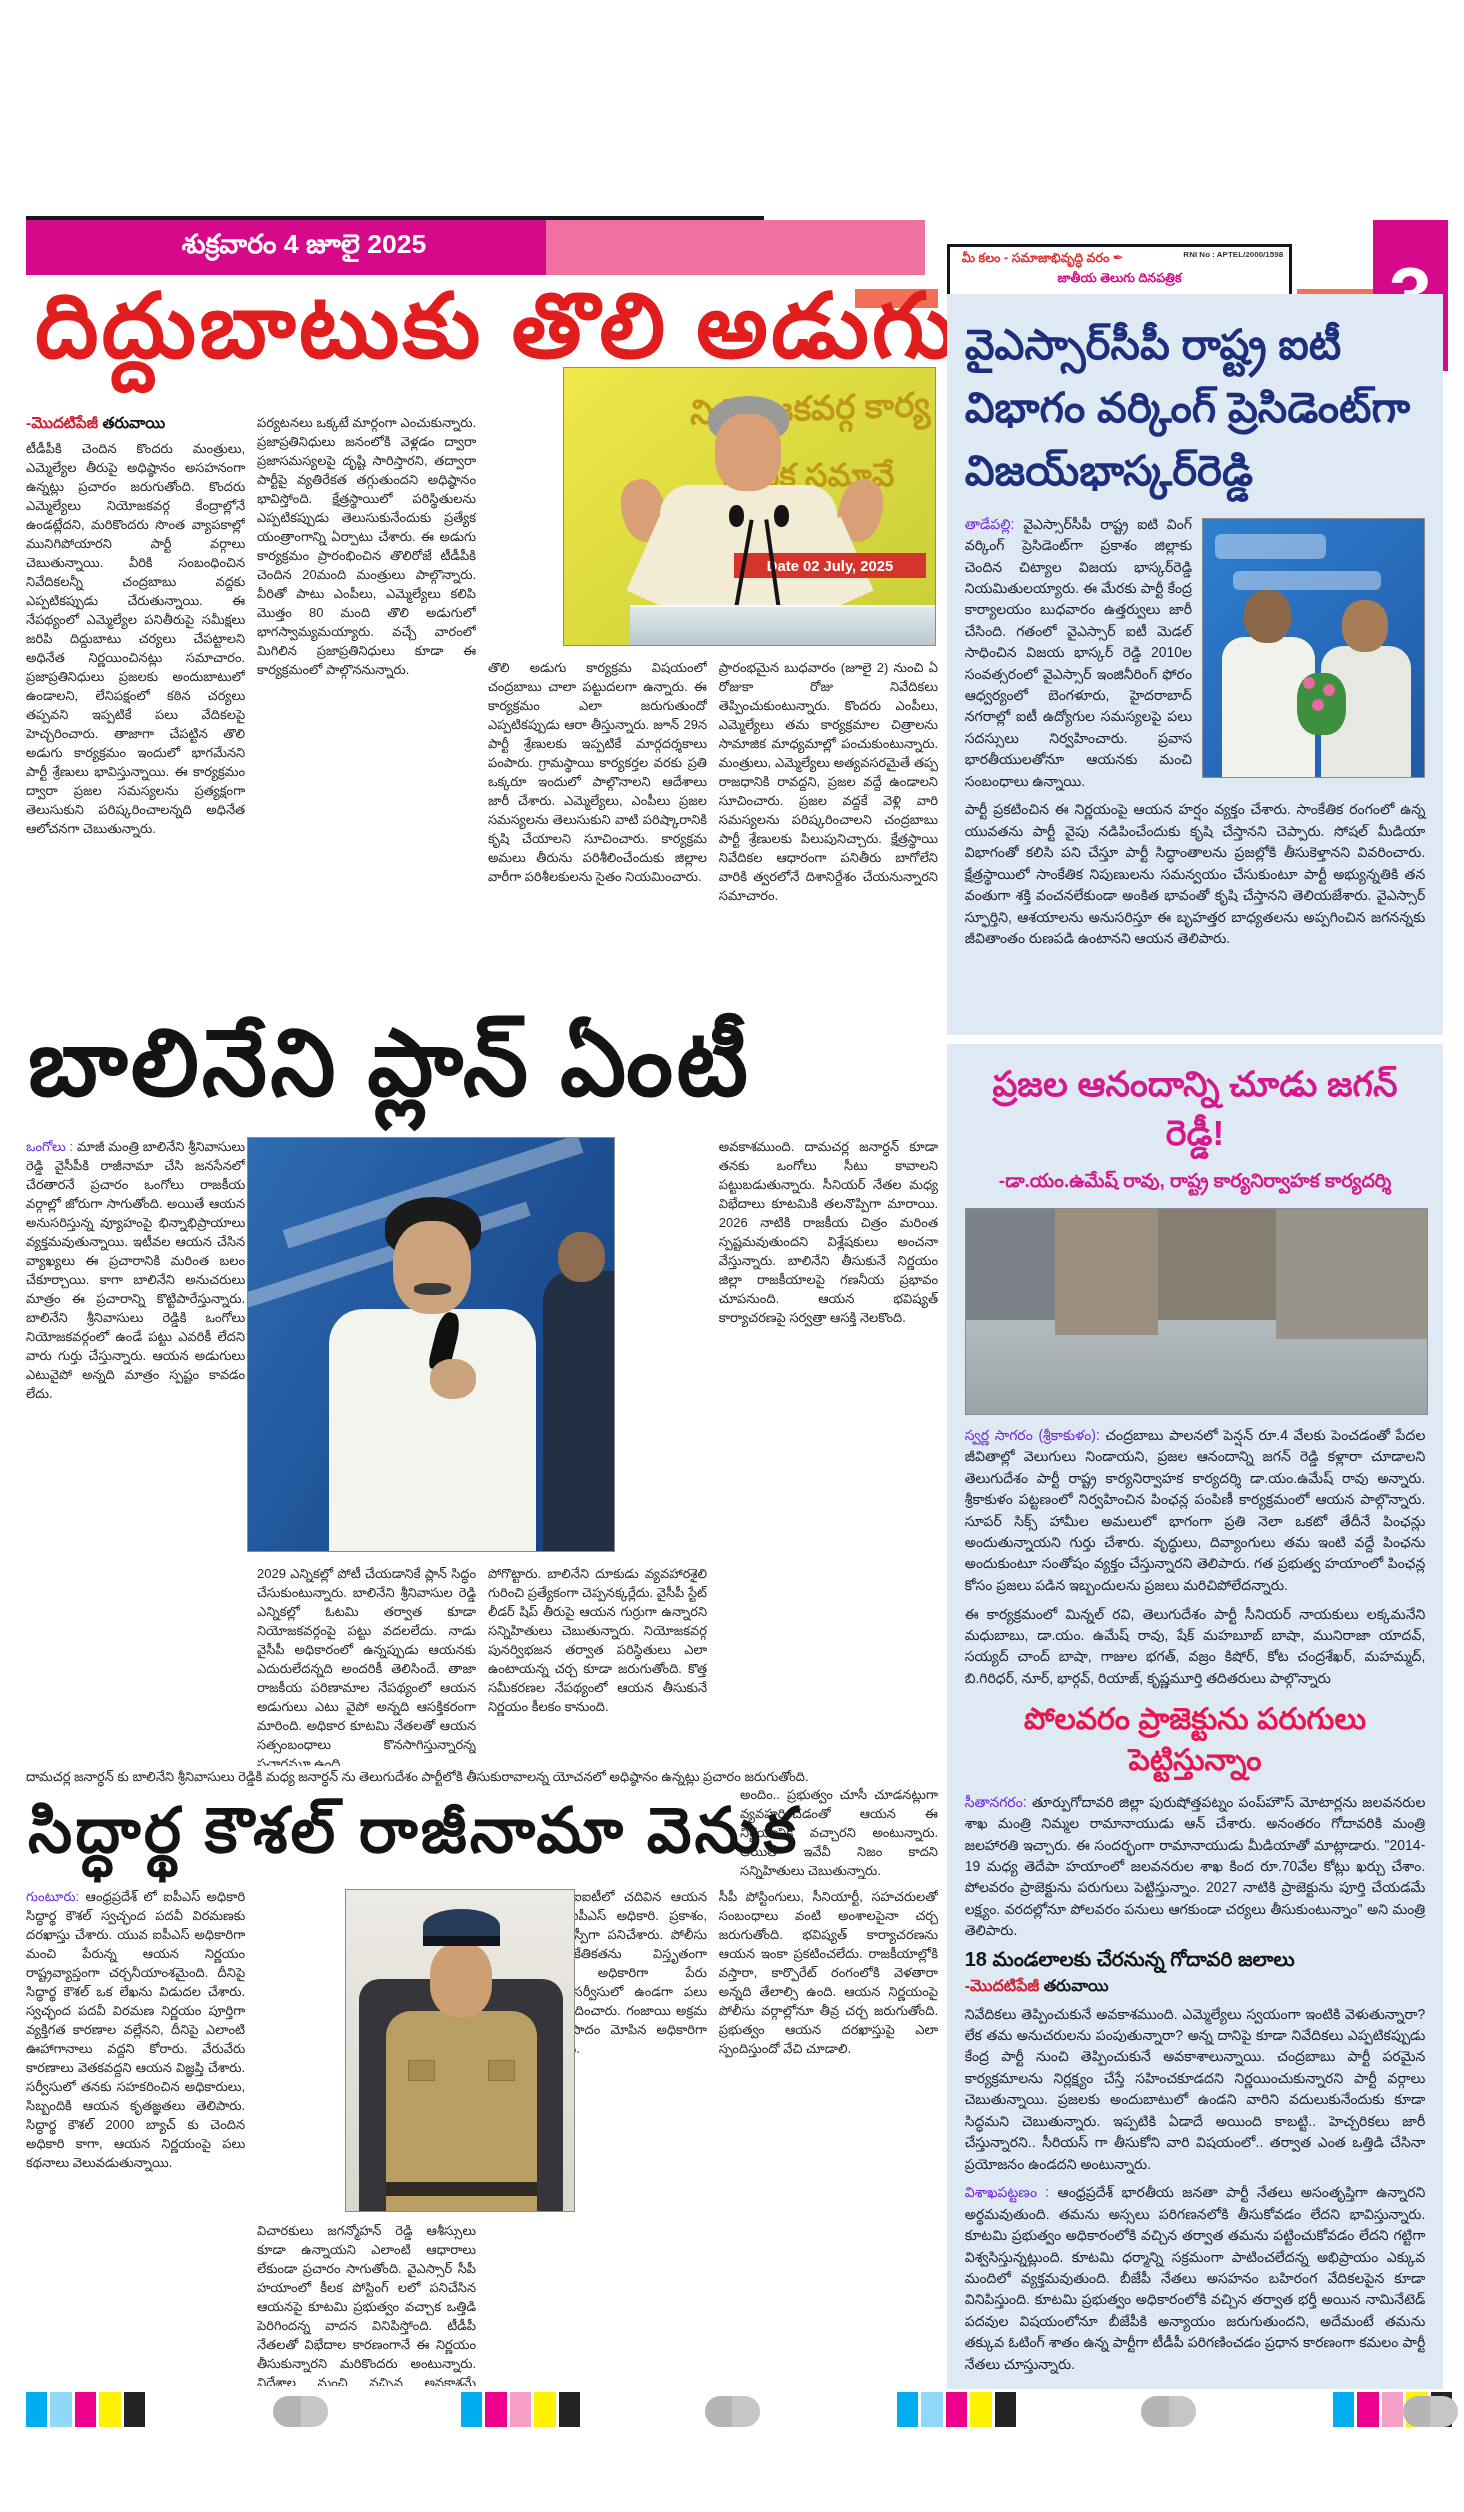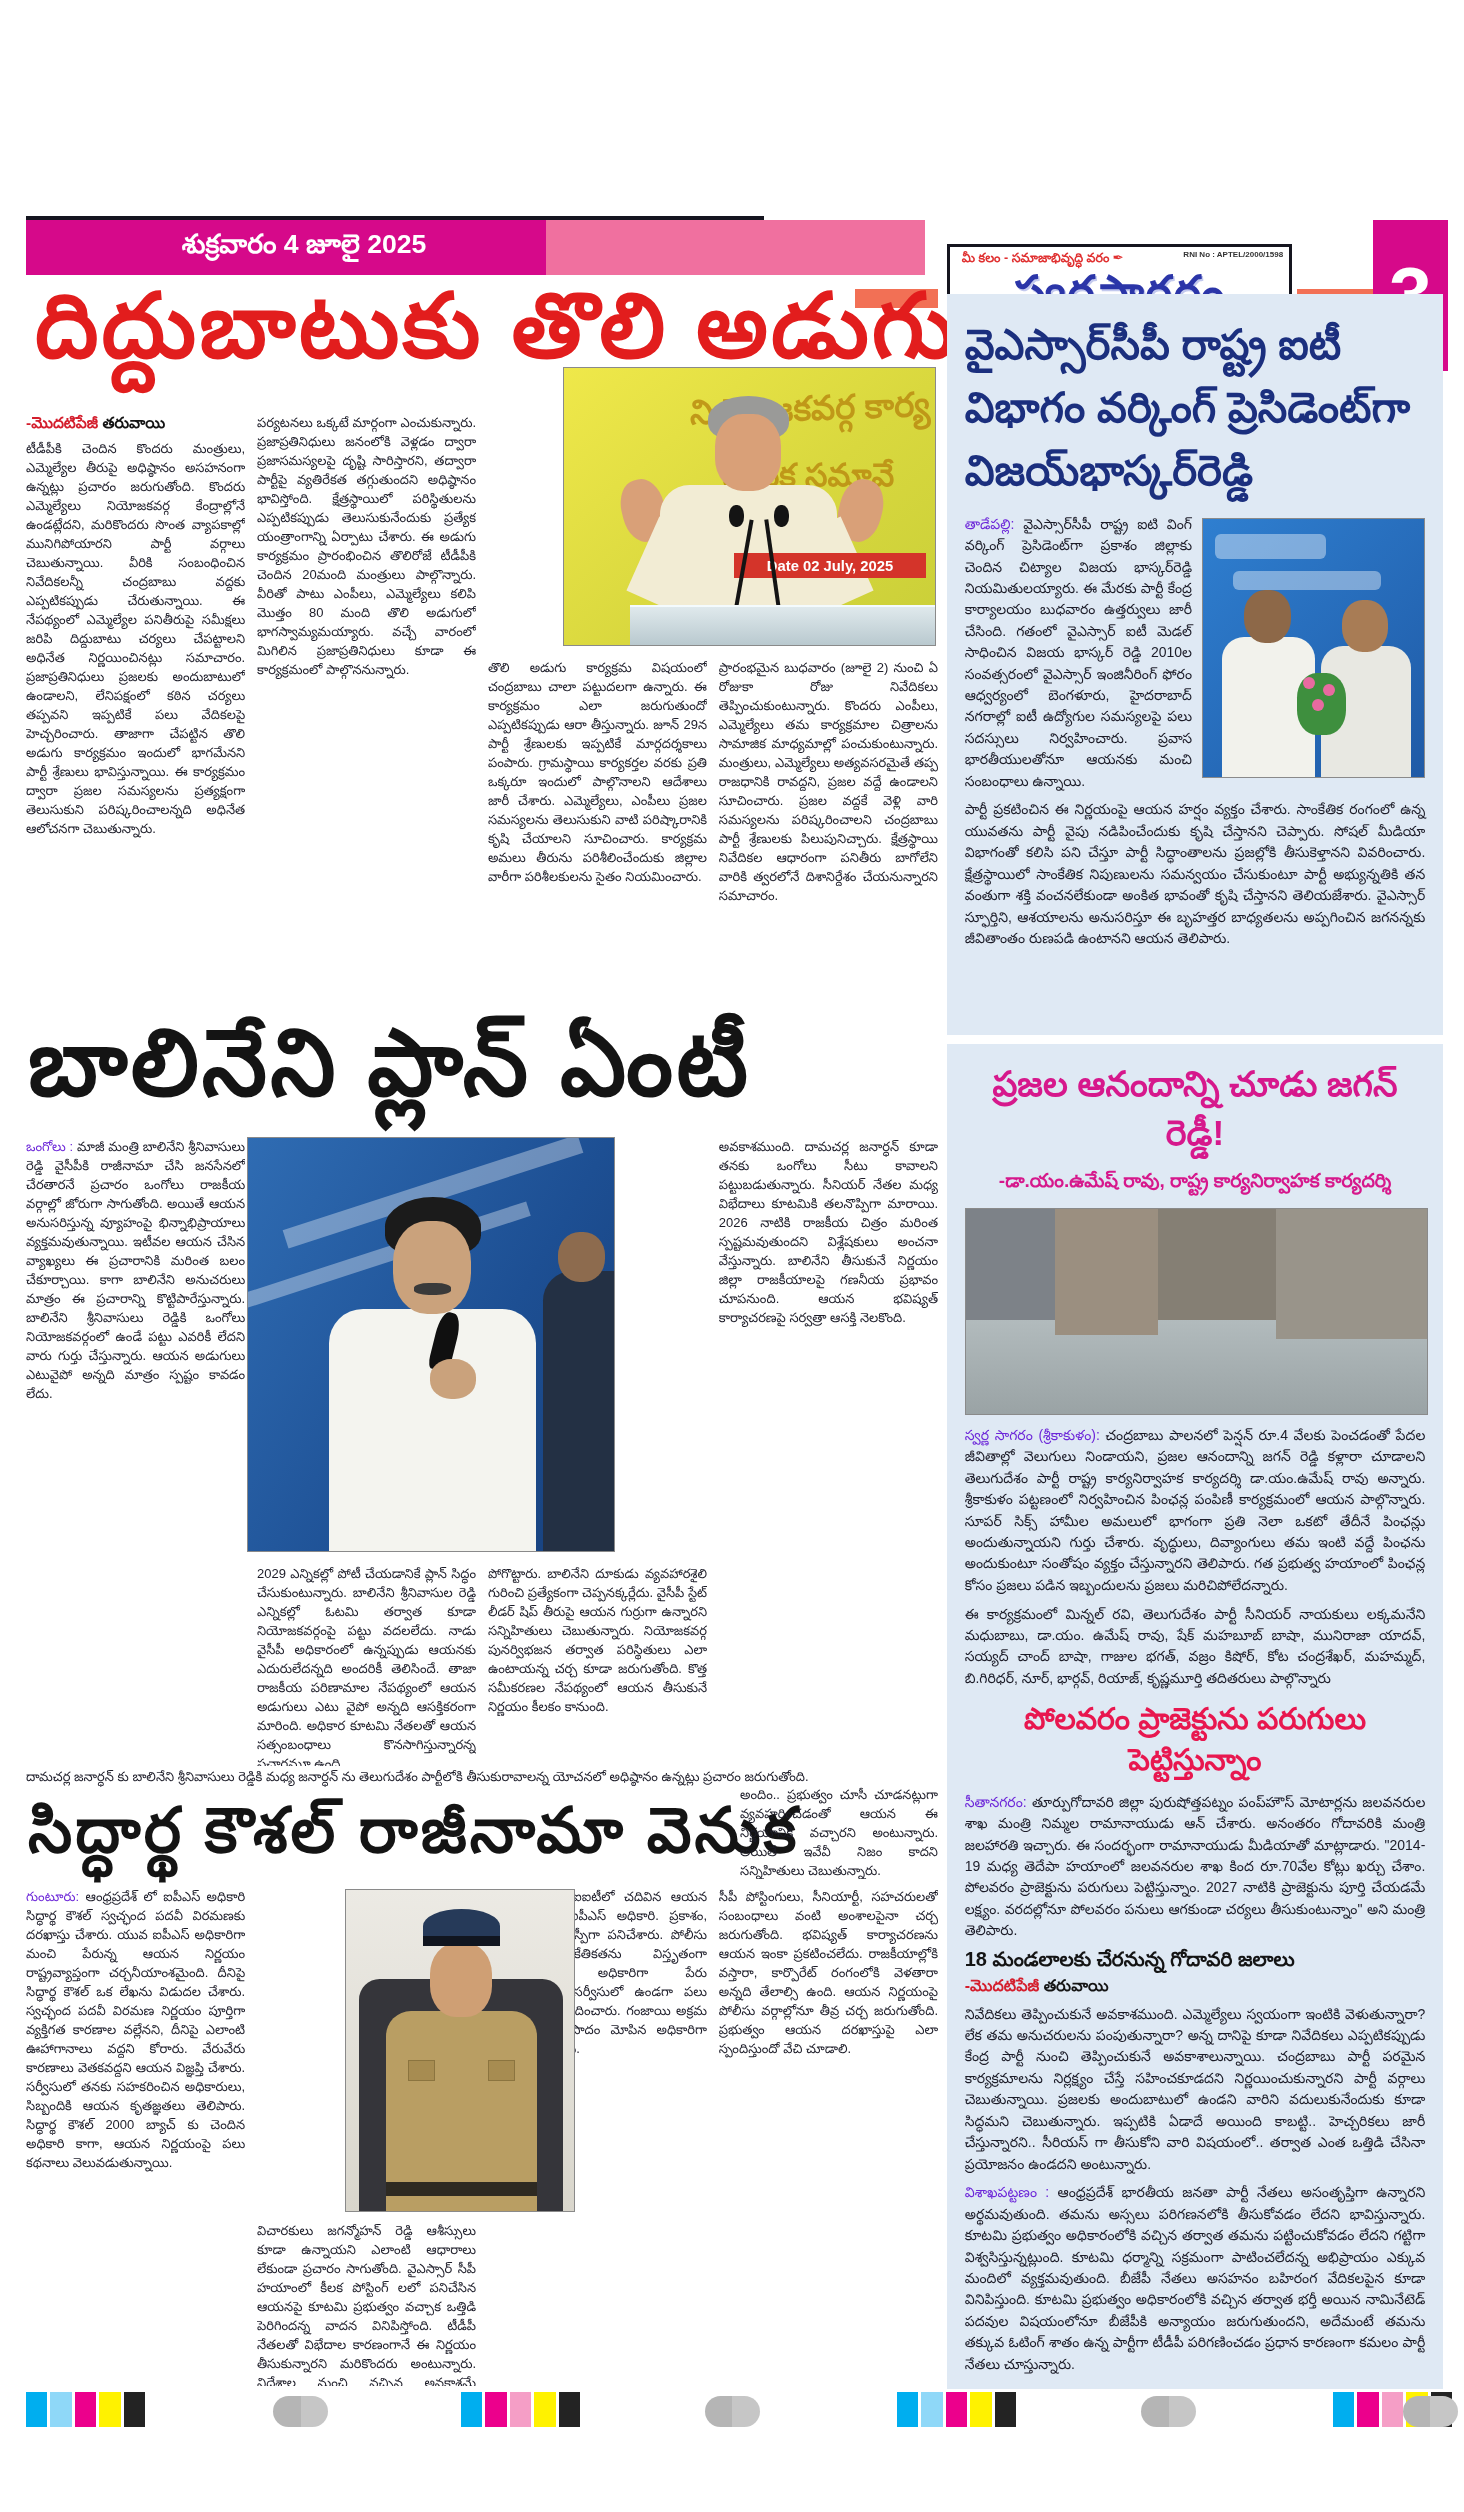--- a/index.html
+++ b/index.html
@@ -154,21 +154,20 @@
 <div class="abs dash dash-l"></div>
 <div class="abs dash dash-r"></div>
 
 <div class="abs masthead">
   <div class="mast-row">
     <span>
       <span class="mast-tagline">మీ కలం - సమాజాభివృద్ధి వరం</span><span class="pen">✒</span>
     </span>
     <span class="mast-rni">RNI No : APTEL/2000/1598</span>
   </div>
-  <div class="mast-title">స్వర్ణసాగరం</div>
   <div class="mast-sub">జాతీయ తెలుగు దినపత్రిక</div>
 </div>
 
 <div class="abs pageno">
   <span>3</span>
 </div>
 
 <div class="abs hl-red a1-headline">దిద్దుబాటుకు తొలి అడుగు</div>
 
 <div class="abs body-grid a1-body">

